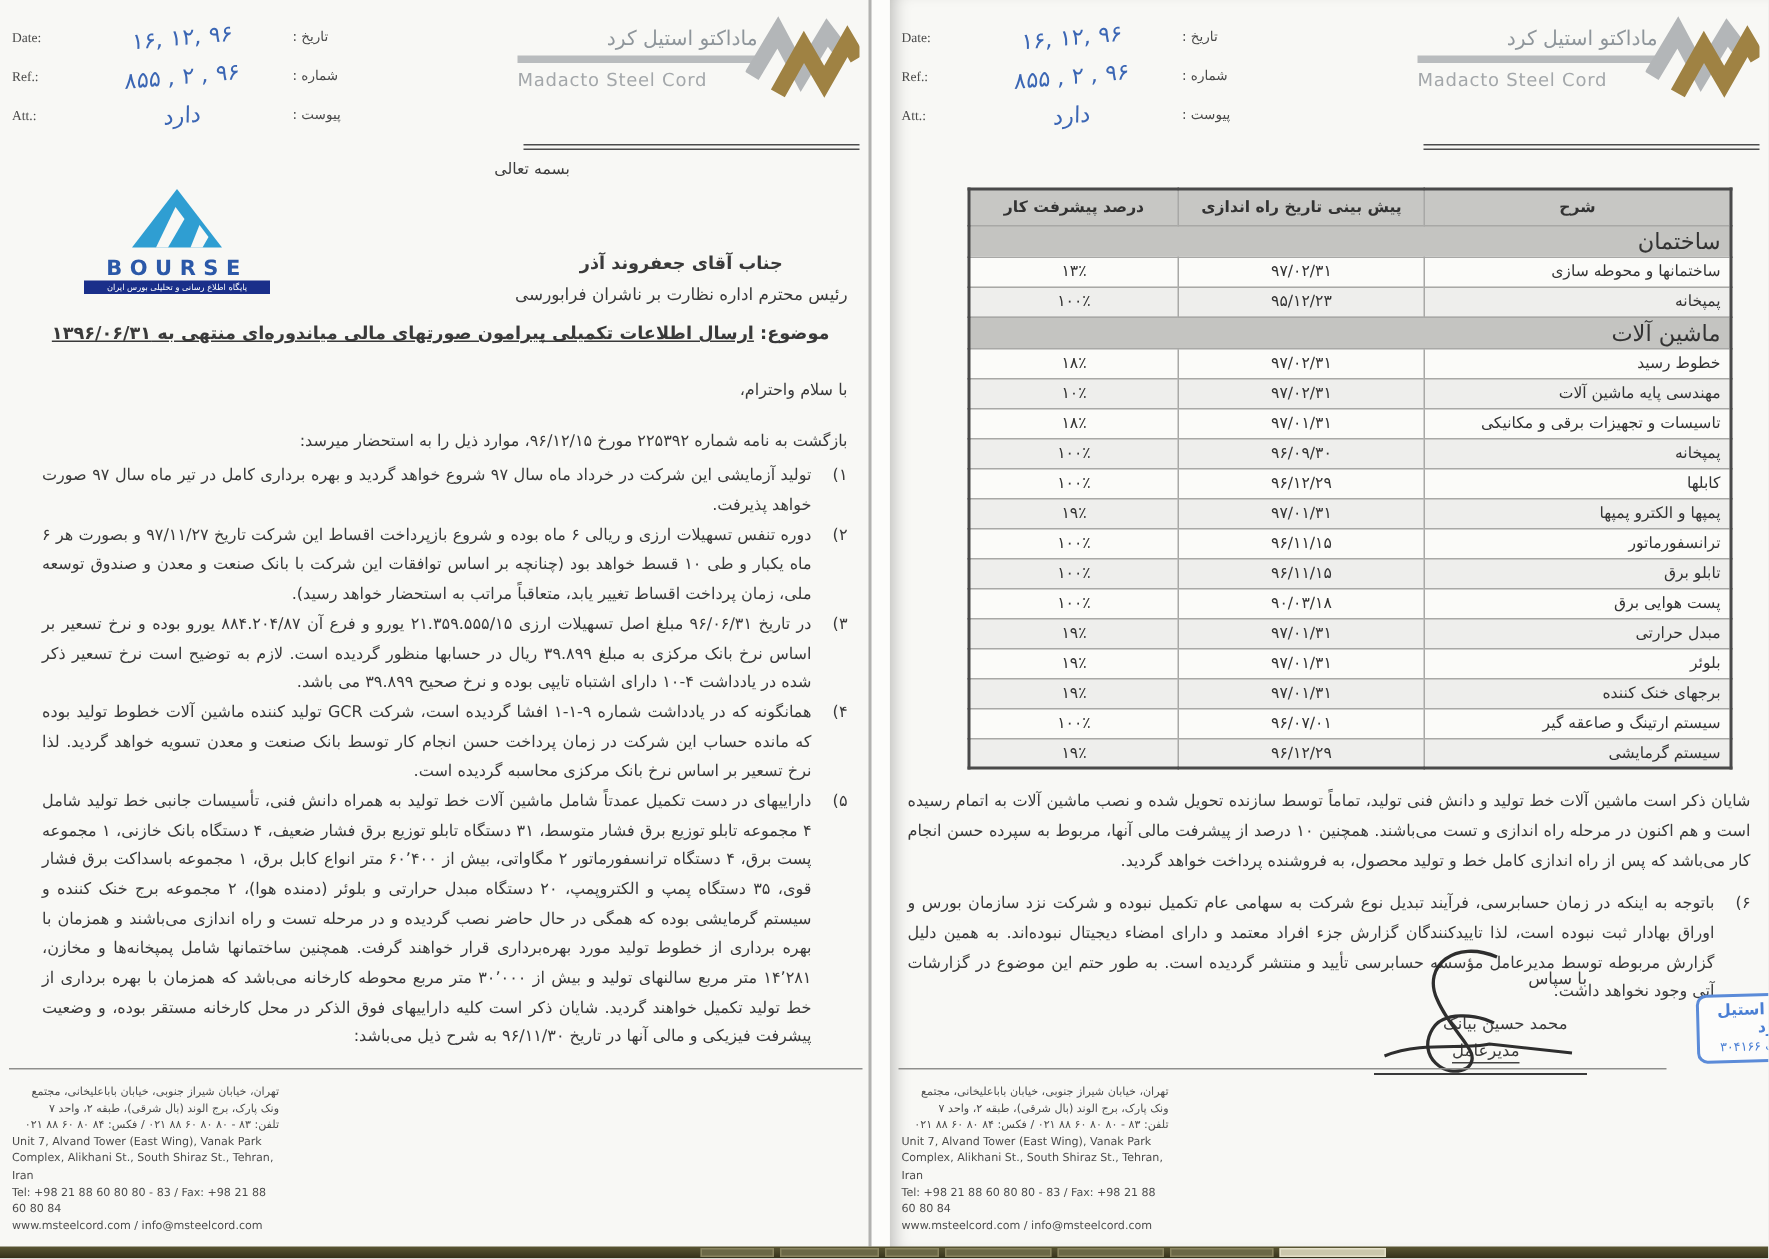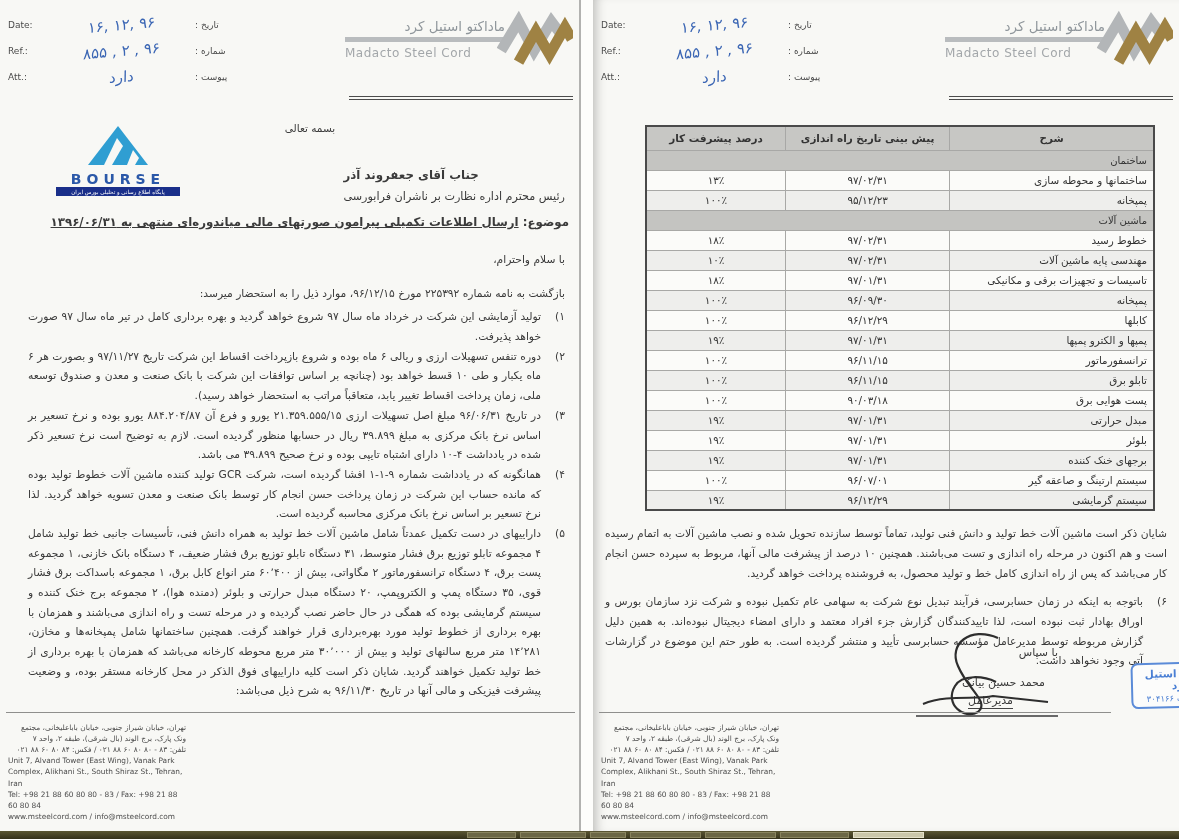--- a/index.html
+++ b/index.html
@@ -5,42 +5,42 @@
   html,body{margin:0;padding:0;background:#e8e8e4;}
   *{box-sizing:border-box;}
   .screen{position:relative;width:1179px;height:839px;overflow:hidden;
     font-family:"DejaVu Sans",sans-serif;color:#3a3a3a;background:#fdfdfb;}
   .page{position:absolute;top:0;height:831px;background:#f8f8f5;}
   .page-left{left:0;width:581px;border-right:2px solid #b2b2b0;}
   .page-right{left:593px;width:586px;box-shadow:inset 10px 0 12px -8px rgba(0,0,0,.28);}
   
   .lh-fields{position:absolute;top:12px;left:8px;width:235px;}
   .lh-row{display:flex;align-items:center;height:26px;}
-  .lh-en{width:40px;font-size:9px;color:#4a4a4a;}
+  .lh-en{width:40px;font-size:9px;color:#4a4a4a;font-family:Liberation Serif, serif;}
   .lh-val{flex:1;text-align:center;color:#3b66b4;font-size:15px;font-weight:500;
     transform:rotate(-5deg) skewX(-6deg);letter-spacing:1px;direction:rtl;}
   .lh-fa{width:48px;font-size:9px;color:#4a4a4a;text-align:left;direction:rtl;}
   .brand{position:absolute;top:10px;right:6px;width:228px;display:flex;align-items:center;}
   .brand-txt{flex:1;}
   .brand-fa{direction:rtl;text-align:right;color:#8f969b;font-size:13.5px;padding-left:2px;}
   .brand-bar{height:5px;background:#b9bcbe;margin:3px 0 4px 0;}
   .brand-en{color:#a3a7aa;font-size:12px;letter-spacing:.5px;}
   .brand-mark{width:76px;height:58px;margin-left:-8px;flex:none;}
   .lh-rule{position:absolute;top:96px;right:6px;width:224px;height:4px;
     border-top:1px solid #4c4c4c;border-bottom:1px solid #4c4c4c;}
   
-  .besmele{position:absolute;top:122px;left:240px;width:140px;text-align:center;
+  .besmele{position:absolute;top:107px;left:240px;width:140px;
     font-size:10.5px;color:#3c3c3c;direction:rtl;}
   .bourse{position:absolute;top:124px;left:56px;width:124px;text-align:center;}
   .bourse-word{color:#2b58a8;font-weight:bold;font-size:14px;letter-spacing:5px;margin-top:1px;}
   .bourse-band{background:#1a2f8a;color:#fff;font-size:5.5px;padding:1.5px 2px;direction:rtl;white-space:nowrap;overflow:hidden;}
-  .addressee{position:absolute;top:165px;right:14px;text-align:left;direction:rtl;}
+  .addressee{position:absolute;top:165px;right:14px;text-align:center;direction:rtl;}
   .addr-name{font-weight:bold;font-size:11.8px;line-height:21px;}
   .addr-title{font-size:11.2px;line-height:21px;}
-  .subject{position:absolute;top:215px;right:10px;direction:rtl;font-size:11.8px;font-weight:bold;}
+  .subject{position:absolute;top:215px;right:26px;direction:rtl;font-size:11.8px;font-weight:bold;}
   .subject .u{text-decoration:underline;}
   .body-text{position:absolute;top:250px;right:14px;left:28px;direction:rtl;
     font-size:10.7px;line-height:1.84;text-align:justify;}
   .salutation{margin-bottom:14px;}
   .intro{margin-bottom:4px;}
   .item{display:flex;}
   .item .num{flex:none;width:24px;padding-left:4px;}
   .item .txt{flex:1;text-align:justify;}
   
   .foot-rule{position:absolute;top:712px;left:6px;border-top:1px solid #8f8f8d;}
@@ -48,21 +48,21 @@
   .page-right .foot-rule{right:68px;}
   .footer{position:absolute;top:722px;left:8px;width:178px;font-size:7.4px;
     line-height:1.5;color:#4c4c4c;}
   .footer .fa{direction:rtl;text-align:justify;}
   .footer .en{direction:ltr;text-align:left;}
   
   .ptable{position:absolute;top:125px;left:52px;width:510px;direction:rtl;
     border-collapse:collapse;font-size:10.4px;color:#333;}
   .ptable td,.ptable th{border:1px solid #a8a8a6;padding:1px 6px;height:20px;}
   .ptable th{background:#c7c7c4;font-weight:bold;height:24px;text-align:center;}
-  .ptable .sec td{background:#c4c4c1;text-align:right;font-size:10px;}
+  .ptable .sec td{background:#c4c4c1;text-align:right;font-size:15px;}
   .ptable td.d{text-align:right;}
   .ptable td.t,.ptable td.p{text-align:center;}
   .ptable tr.alt td{background:#eeeeec;}
   .ptable tr.norm td{background:#fbfbf9;}
   .ptable{border:2px solid #4a4a4a;}
   
   .p2-note{position:absolute;top:524px;right:12px;left:12px;direction:rtl;
     font-size:10.7px;line-height:1.85;text-align:justify;}
   .p2-item6{position:absolute;top:592px;right:12px;left:12px;direction:rtl;
     font-size:10.7px;line-height:1.85;display:flex;}

